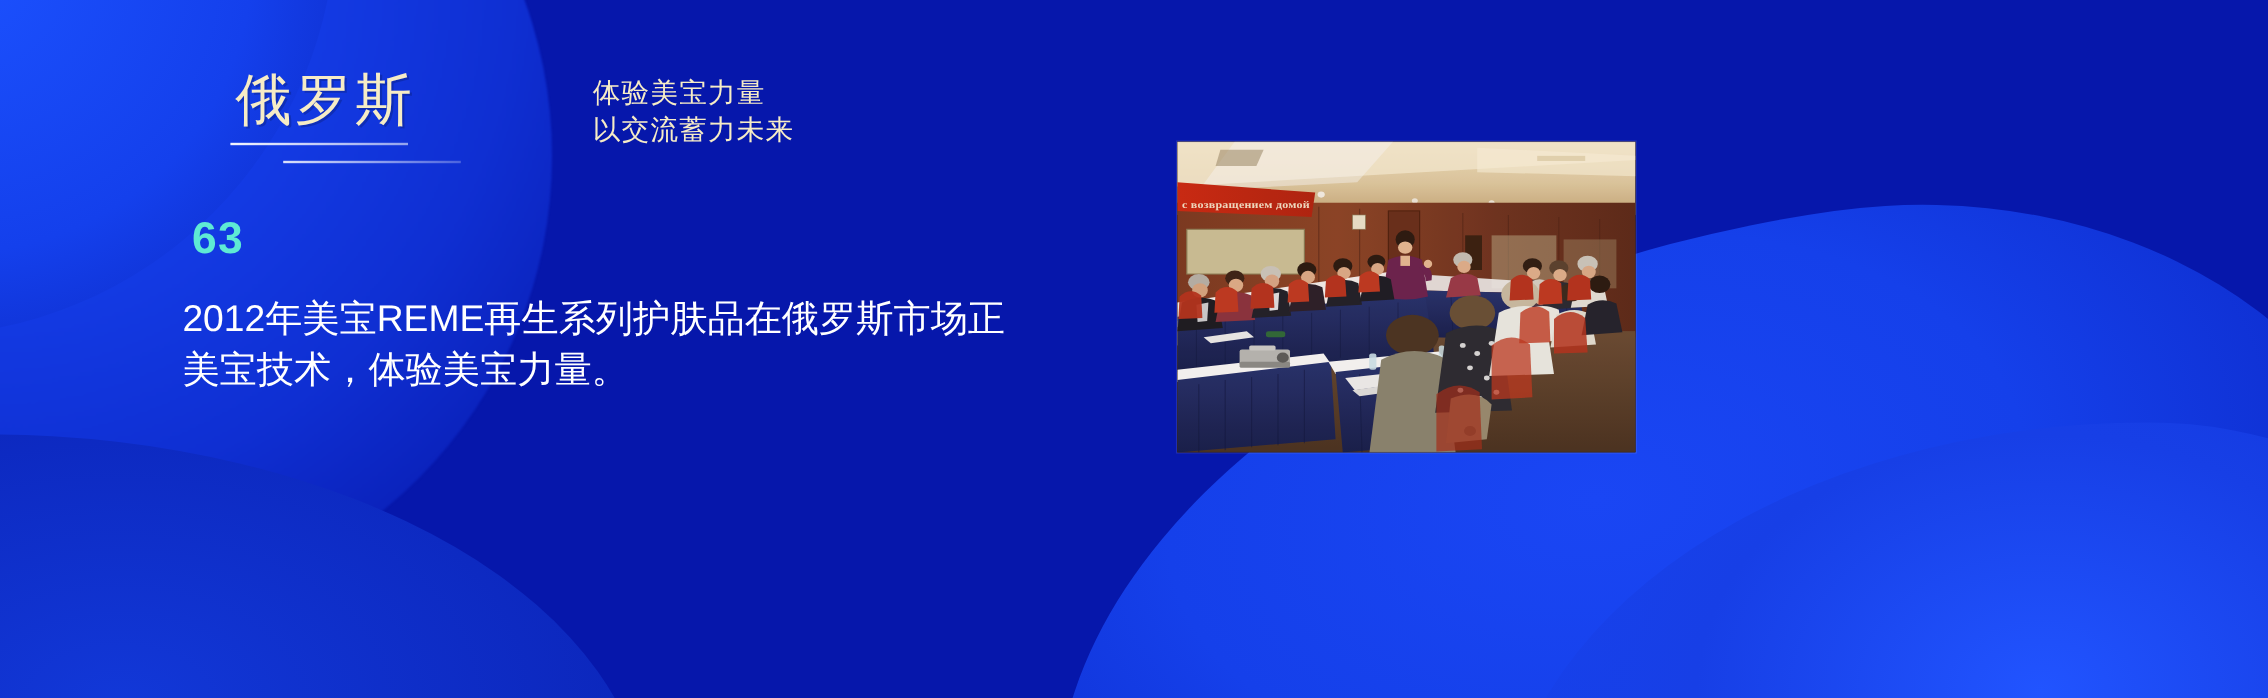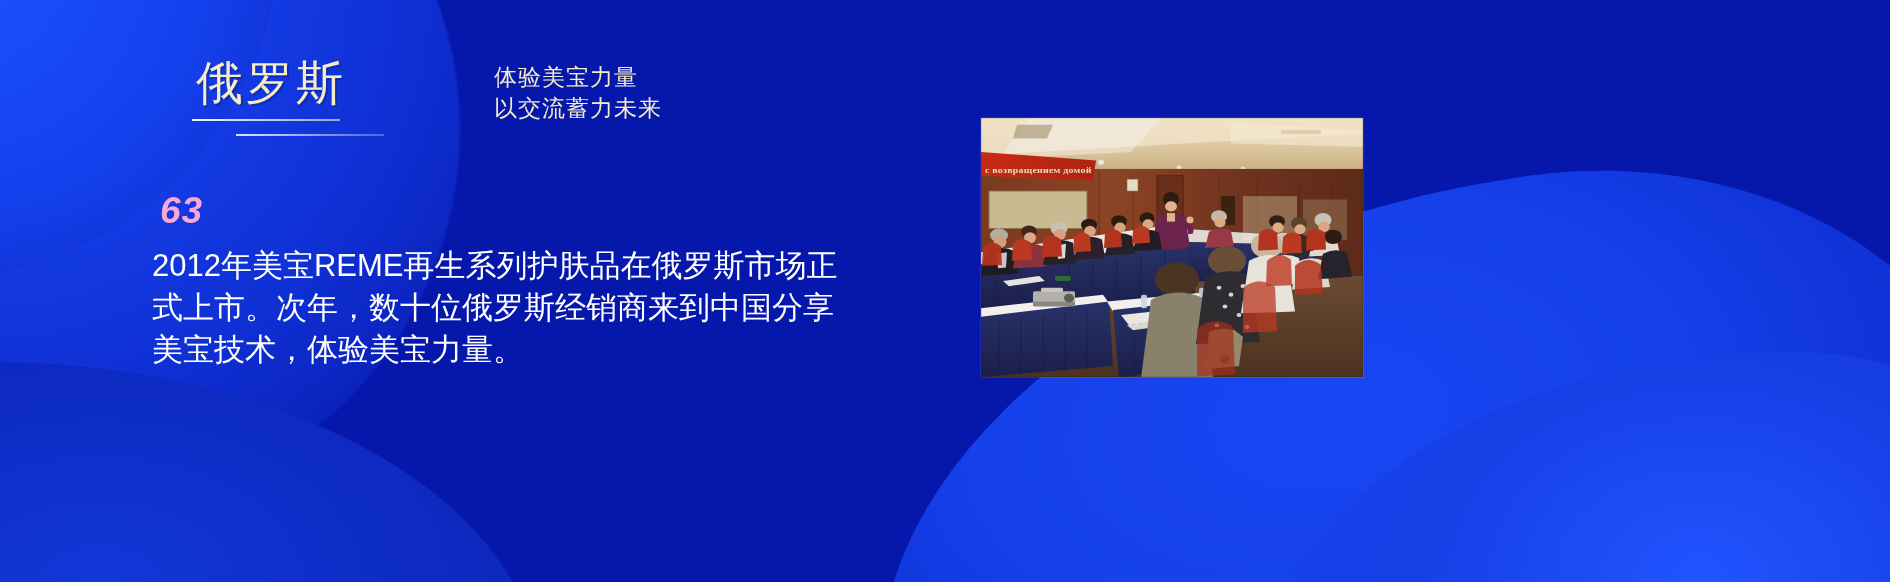--- a/index.html
+++ b/index.html
@@ -61,22 +61,22 @@
 
   
   .subtitle{
     position:absolute;left:494px;top:62px;
     color:#f6ecc6;font-size:23px;line-height:1.35;letter-spacing:1px;
     white-space:nowrap;
   }
 
   
   .number{
-    position:absolute;left:160px;top:190px;
-    color:#f9a8d4;font-size:37px;font-weight:bold;letter-spacing:1px;font-style:italic;
+    position:absolute;left:160px;top:178px;
+    color:#5eead4;font-size:37px;font-weight:bold;letter-spacing:1px;
   }
   .body-text{
     position:absolute;left:152px;top:245px;width:720px;
     color:#ffffff;font-size:31px;line-height:42px;letter-spacing:0px;
   }
   .body-text .ln{display:block;white-space:nowrap;}
 
   
   .photo{
     position:absolute;left:981px;top:118px;width:382px;height:259px;
@@ -107,21 +107,20 @@
 
   <div class="subtitle">
     <div>体验美宝力量</div>
     <div>以交流蓄力未来</div>
   </div>
 
   <div class="number">63</div>
 
   <div class="body-text">
     <span class="ln">2012年美宝REME再生系列护肤品在俄罗斯市场正</span>
-    <span class="ln">式上市。次年，数十位俄罗斯经销商来到中国分享</span>
     <span class="ln">美宝技术，体验美宝力量。</span>
   </div>
 
   <div class="photo">
     <svg viewBox="0 0 382 305" preserveAspectRatio="none">
       <defs>
         <linearGradient id="ceil" x1="0" y1="0" x2="0" y2="1">
           <stop offset="0%" stop-color="#f2e3c2"></stop>
           <stop offset="55%" stop-color="#e2cda4"></stop>
           <stop offset="100%" stop-color="#c9ab7d"></stop>

